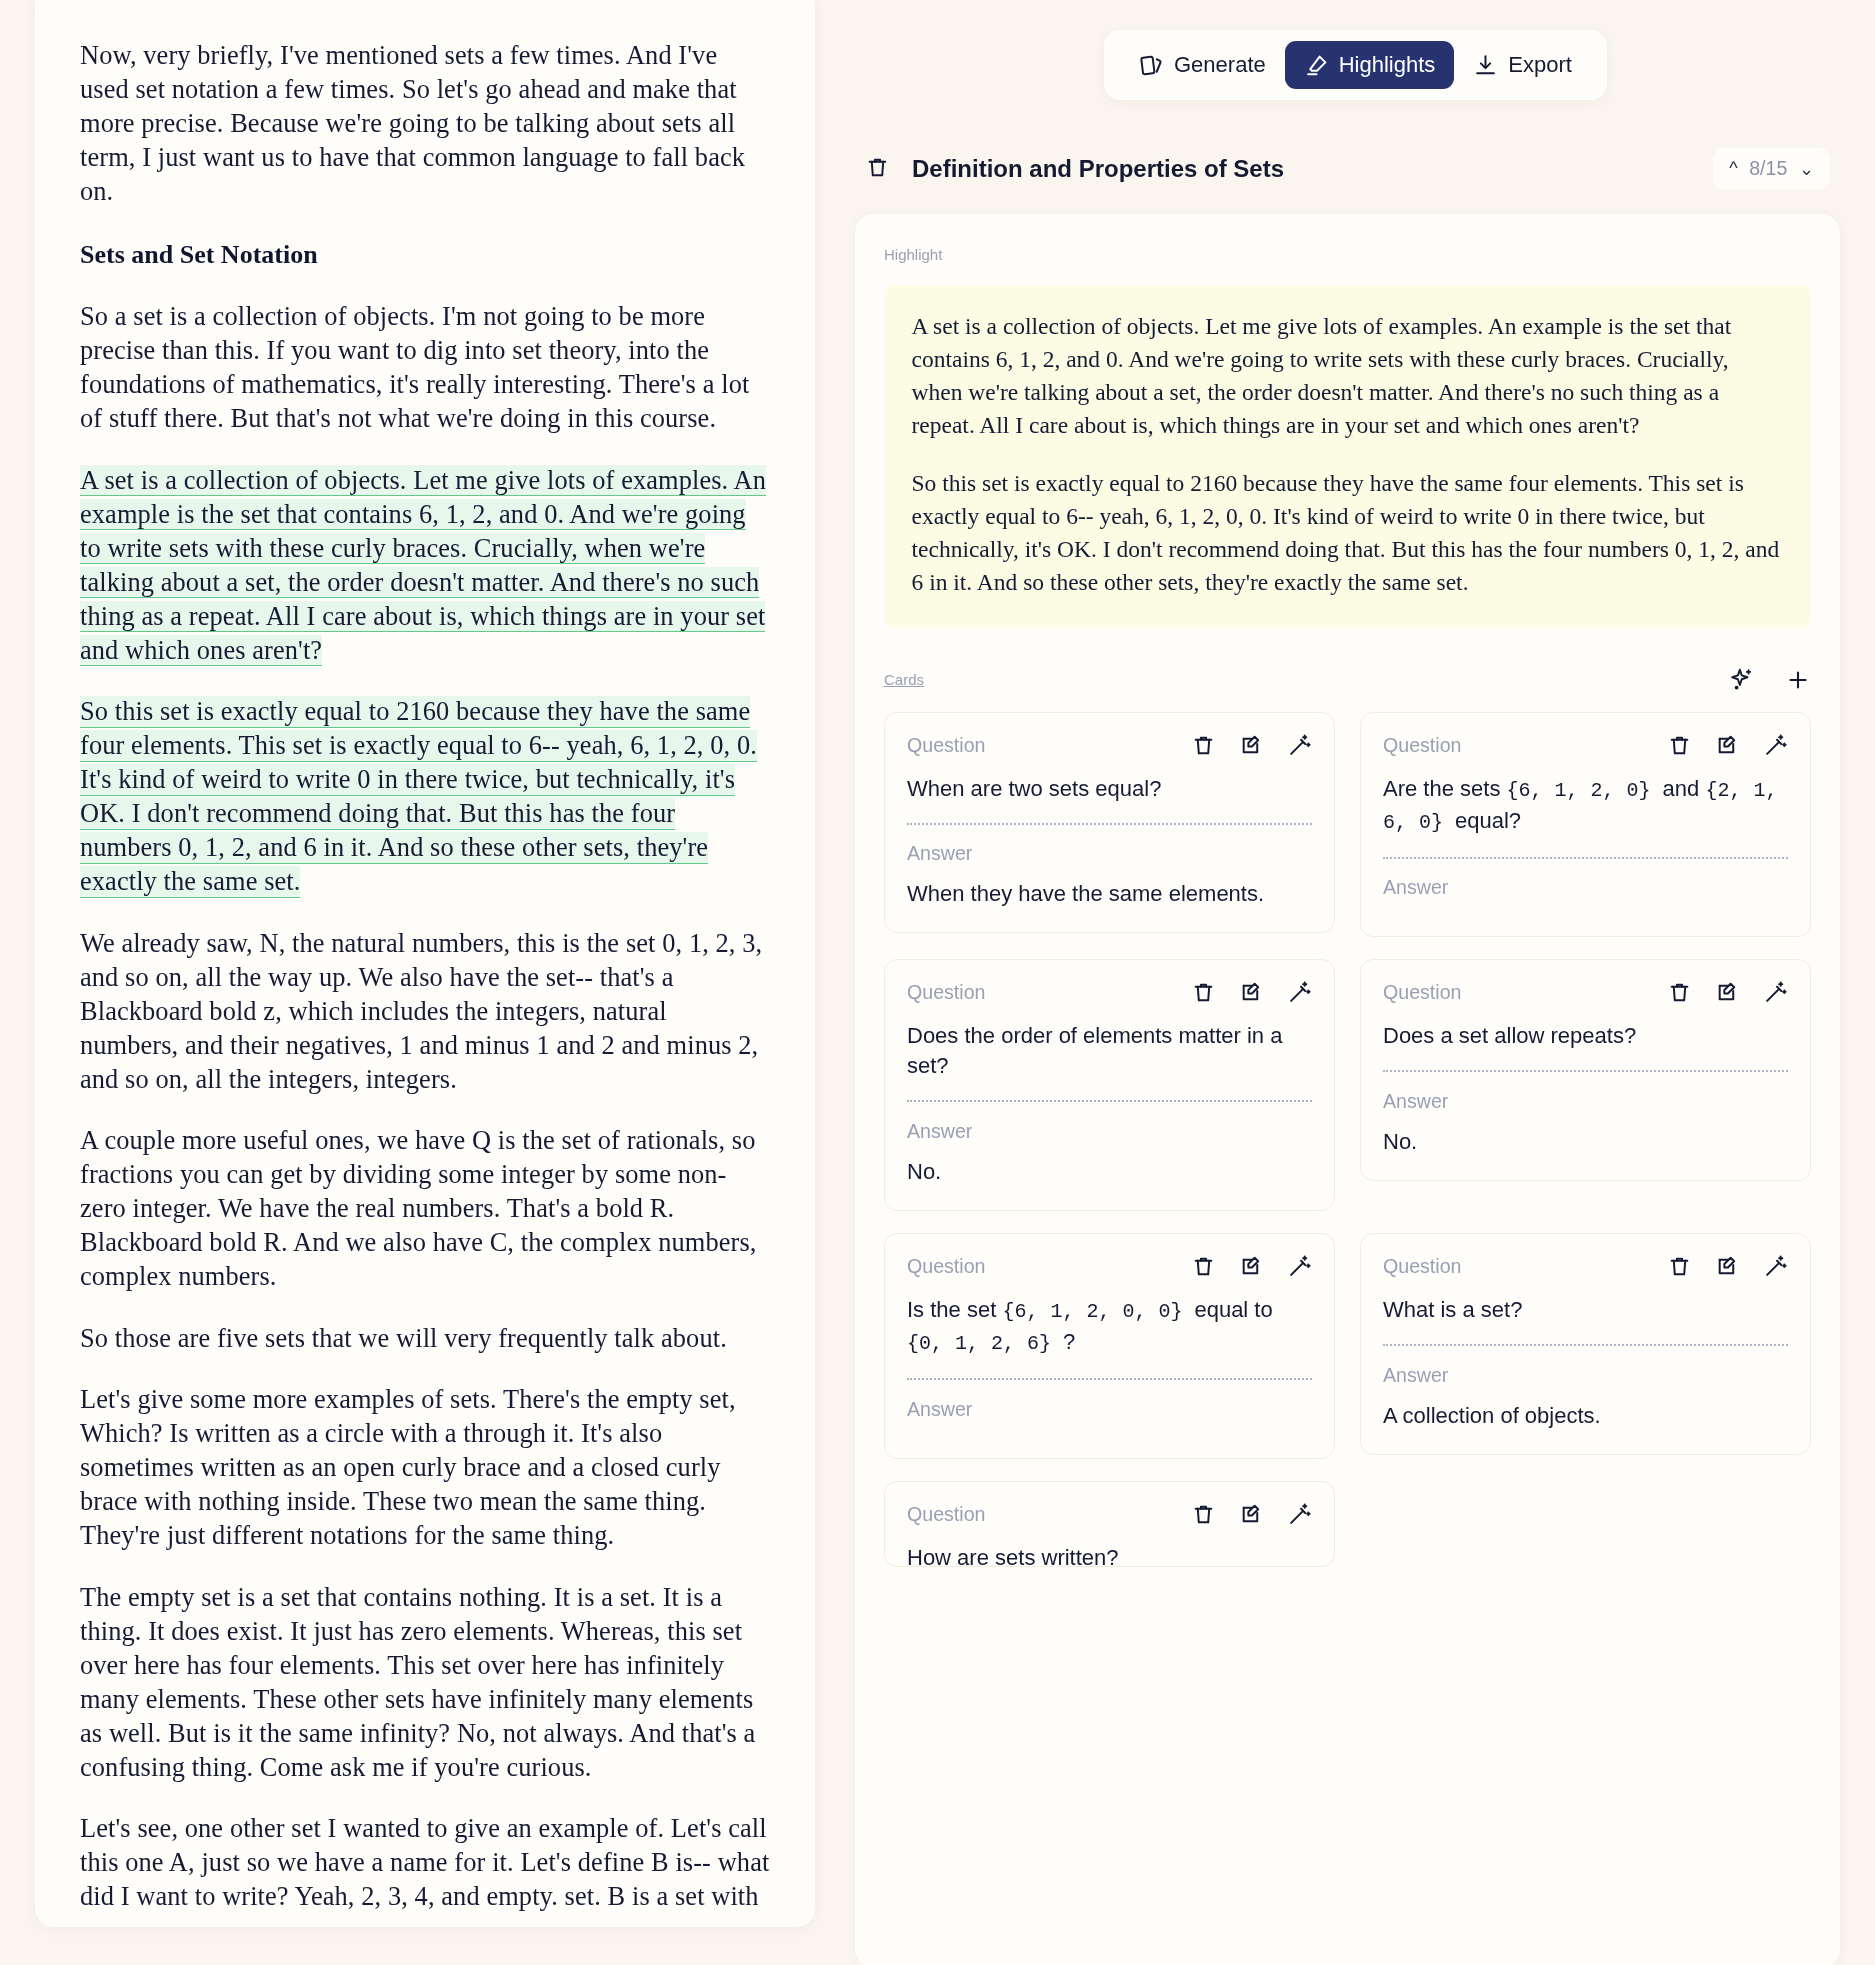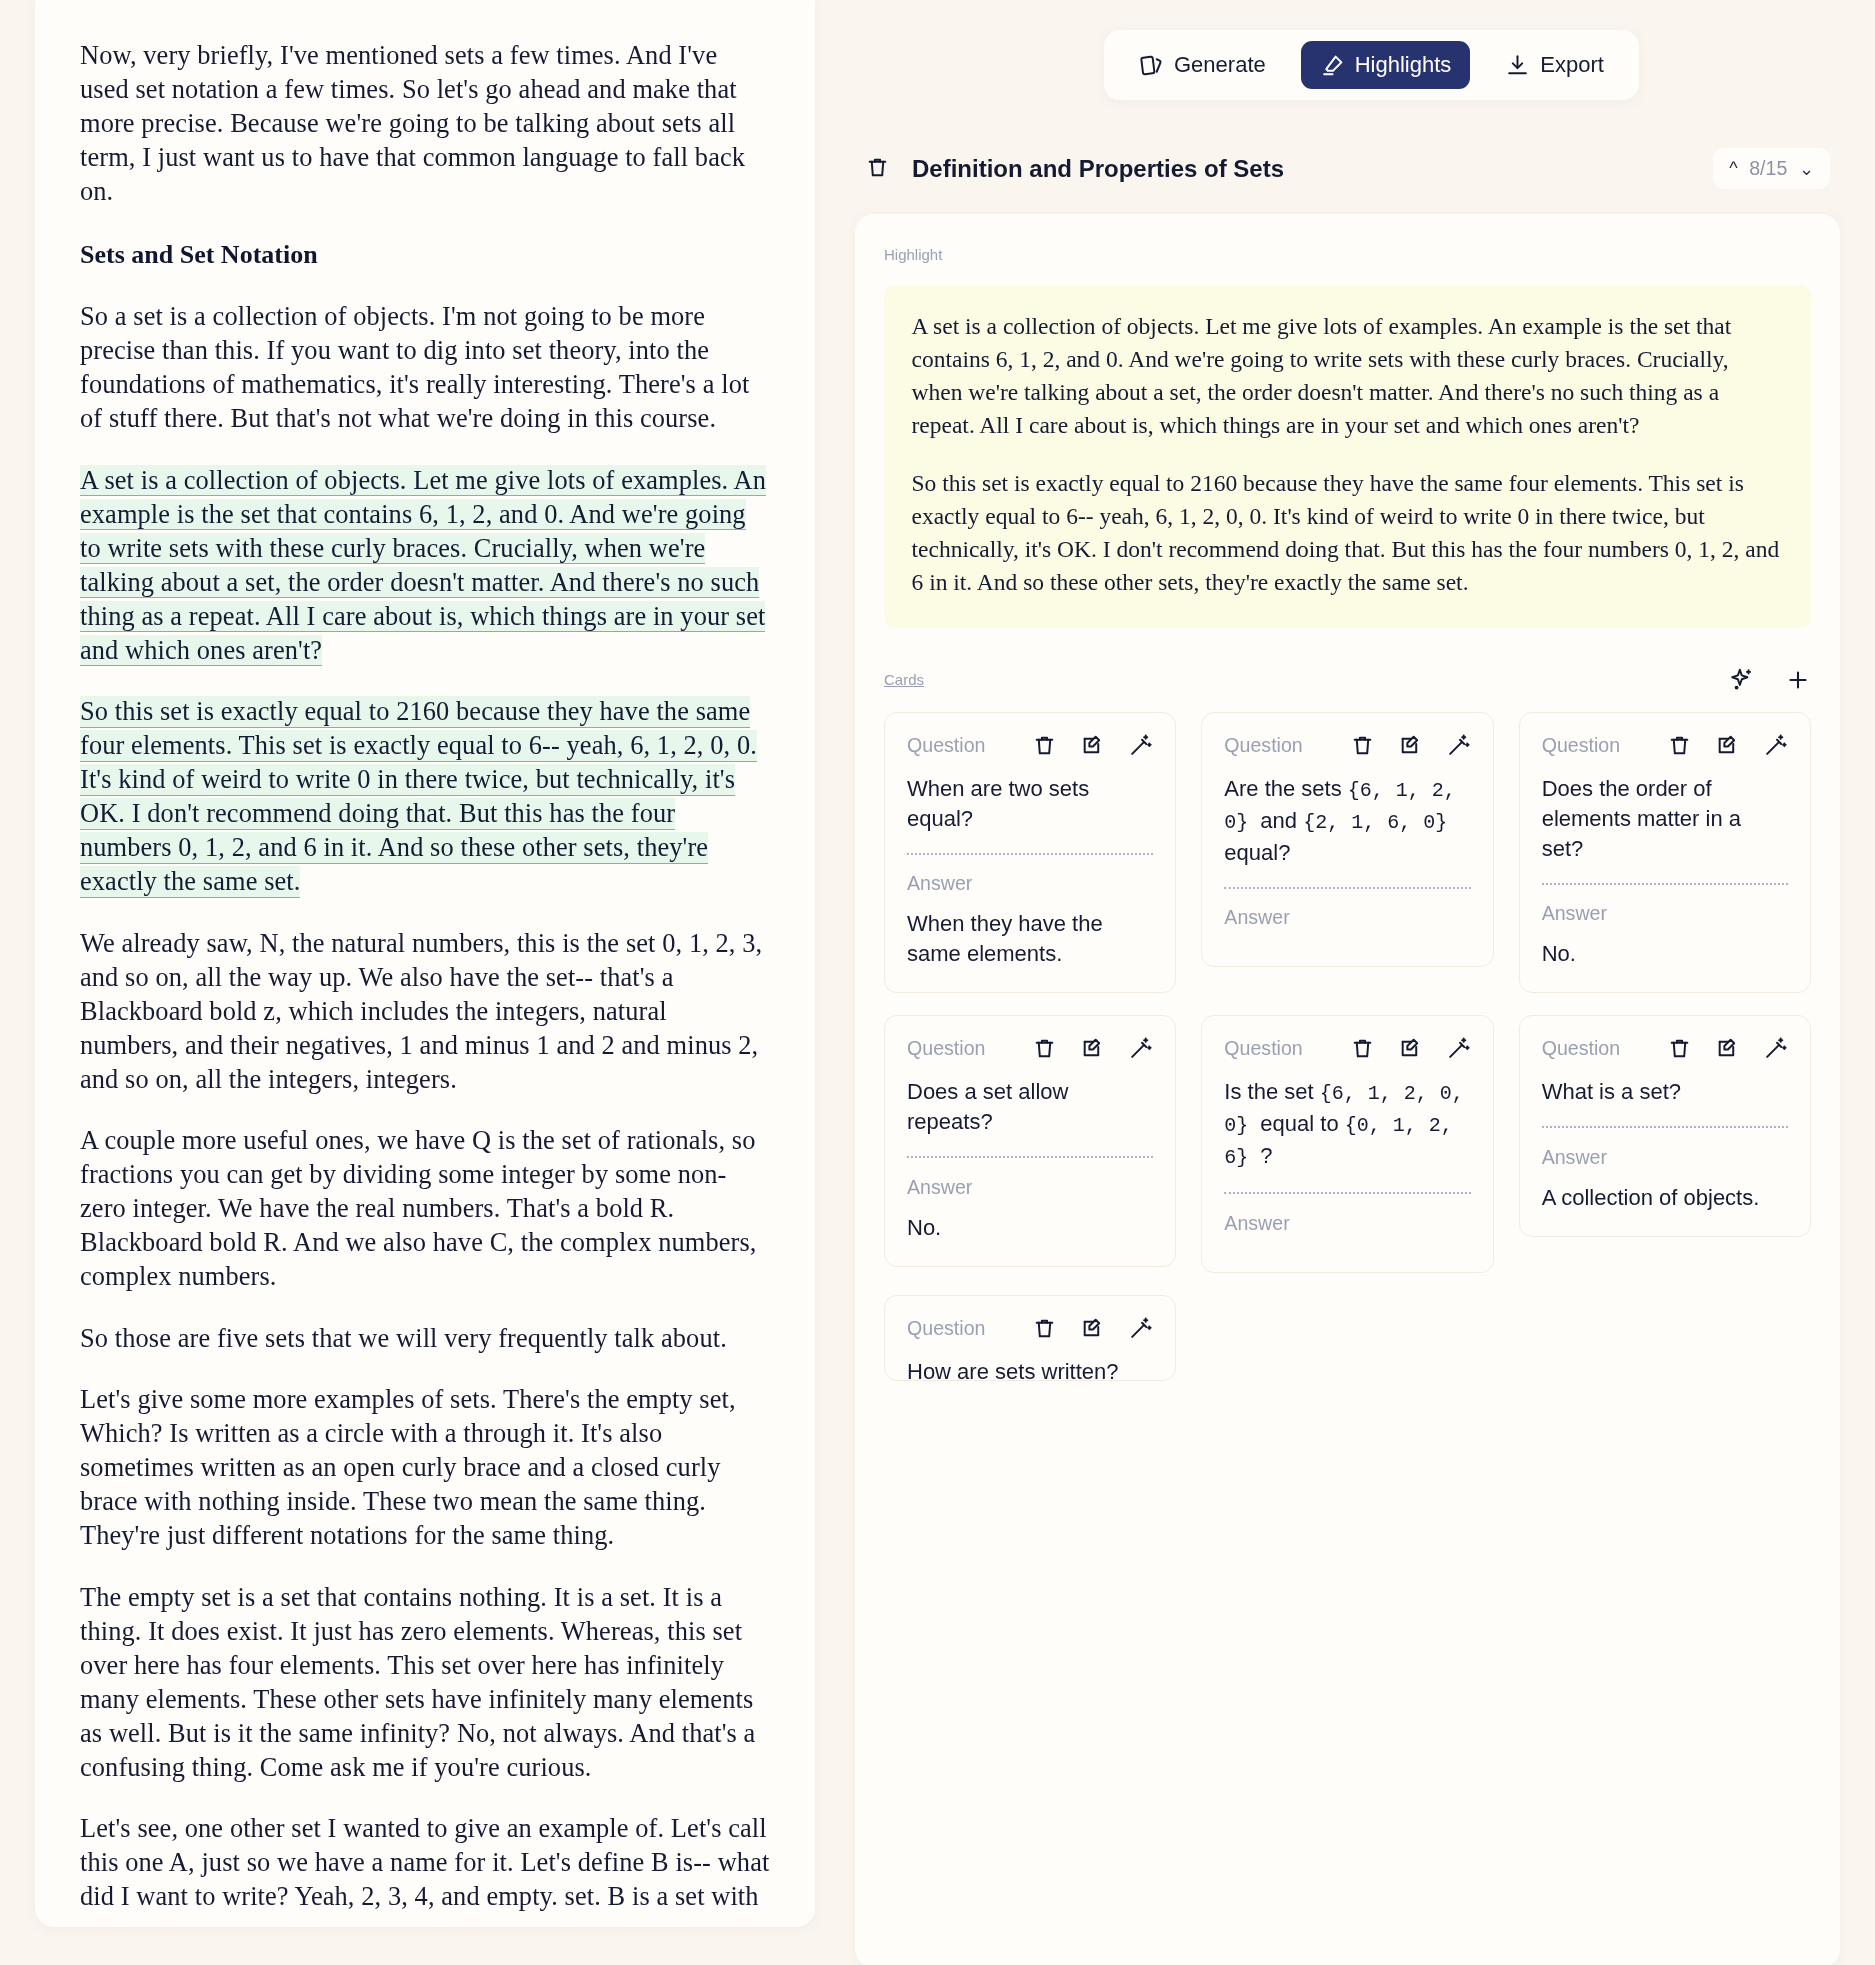--- a/index.html
+++ b/index.html
@@ -39,21 +39,21 @@
     background: #e8f7ec;
     box-shadow: 0 1.4px 0 0 #63c98a;
     padding-bottom: 0.7px;
   }
   .hl-para { margin-bottom: 27.5px; }
 
   
   .toolbar {
     position: absolute;
     left: 1104px; top: 30px;
-    display: flex; align-items: center; gap: 16px;
+    display: flex; align-items: center; gap: 0px;
     background: #fffdfa;
     border-radius: 16px;
     padding: 11px 16px;
     box-shadow: 0 2.2px 11.6px rgba(120,100,70,0.06);
     z-index: 5;
   }
   .tb-btn {
     display: flex; align-items: center; gap: 10px;
     font-size: 22px; color: #151b33;
     padding: 11px 19px;
@@ -120,21 +120,21 @@
   .cards-head {
     display: flex; align-items: center;
     margin: 39px 0 19px 0;
   }
   .cards-head .sect-label { margin-bottom: 0; text-decoration: underline; }
   .cards-head .sp { flex: 1; }
   .cards-head .ic { margin-left: 30px; cursor: pointer; display:flex; }
 
   .cards-grid {
     display: grid;
-    grid-template-columns: 1fr 1fr 1fr;
+    grid-template-columns: 1fr 1fr;
     gap: 22px 25px;
   }
   .card {
     background: #fffdfa;
     border: 1.4px solid #f4ebe0;
     border-radius: 13px;
     padding: 20px 22px 23px 22px;
     align-self: start;
   }
   .card-top {

